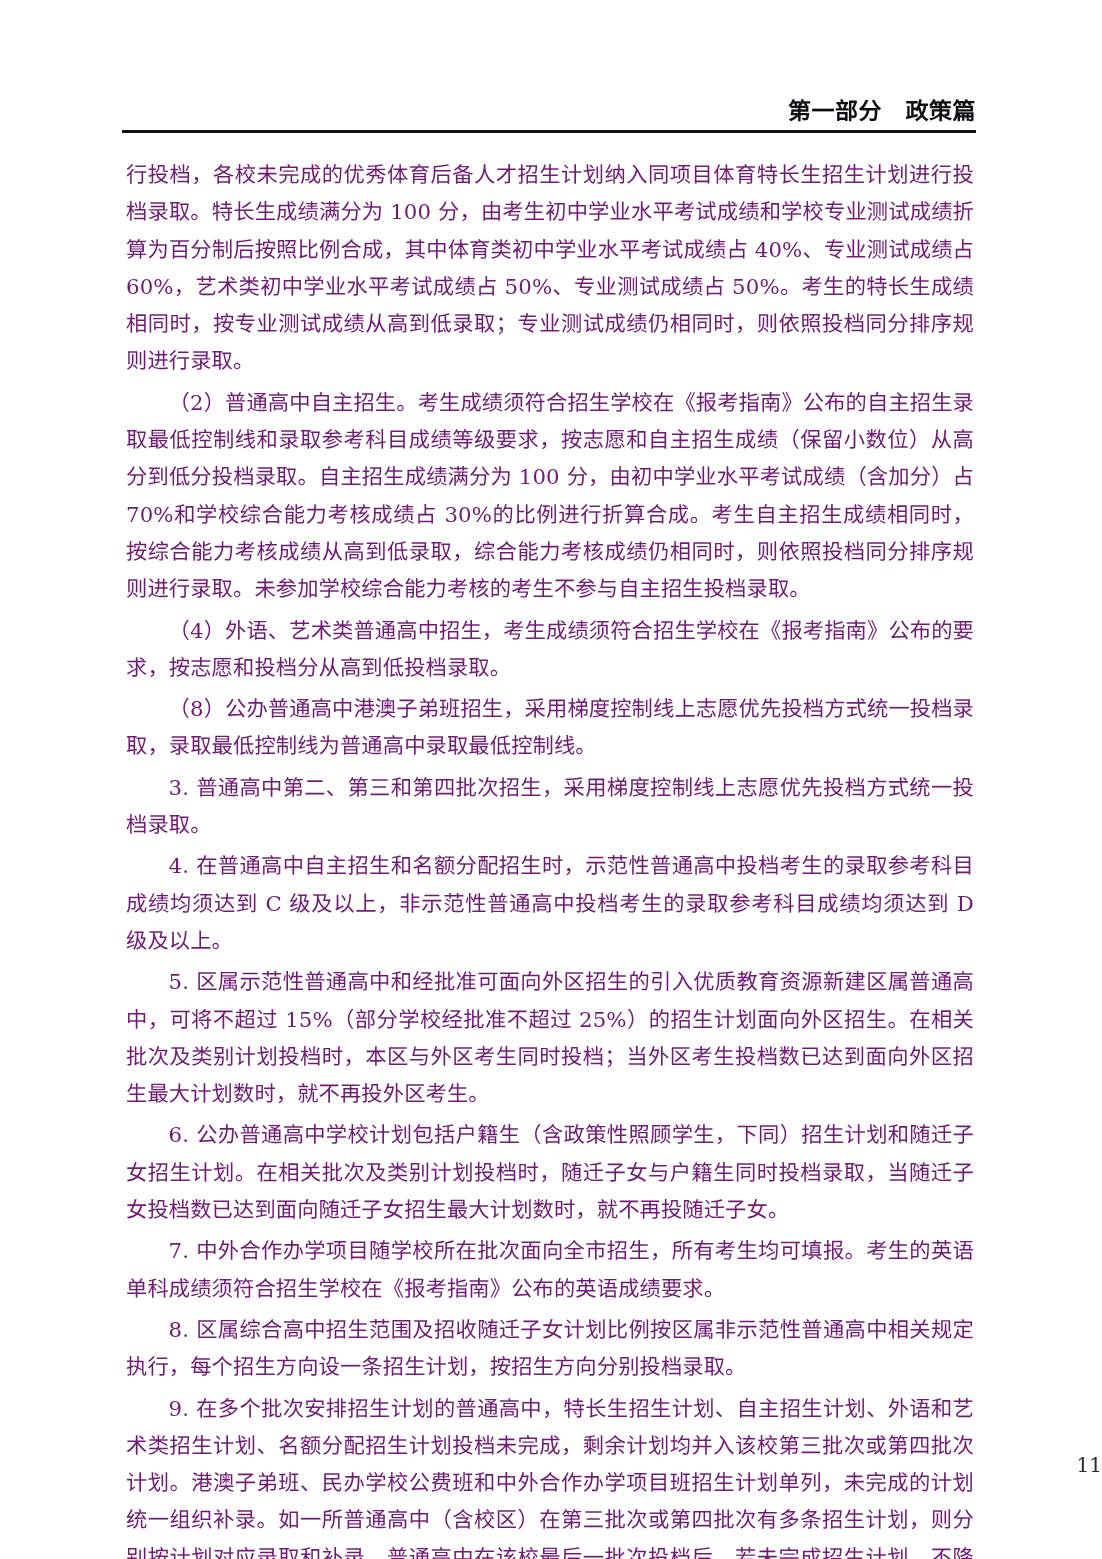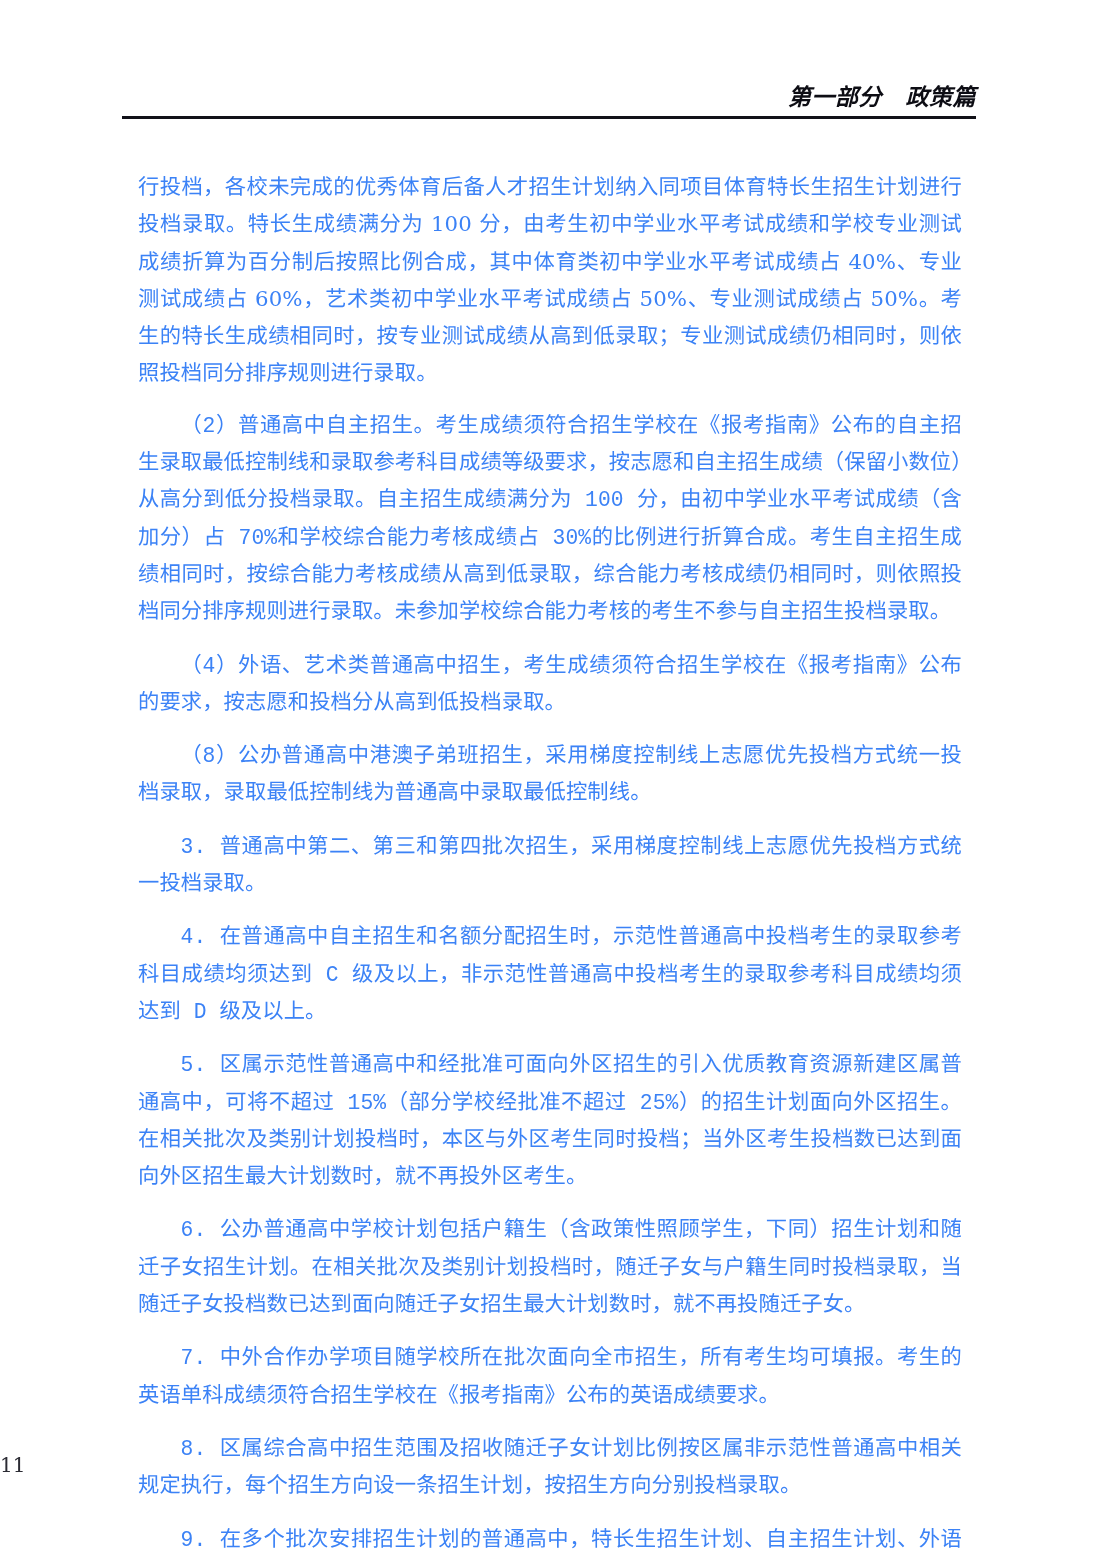--- a/index.html
+++ b/index.html
@@ -14,25 +14,24 @@
     height: 1559px;
     background: #ffffff;
     box-sizing: border-box;
     overflow: hidden;
     font-family: "DejaVu Serif", "Liberation Serif", serif;
   }
 
   
   .header {
     position: absolute;
-    top: 82px;
+    top: 96px;
     left: 122px;
     width: 854px;
     box-sizing: border-box;
-    font-style: italic;
   }
   .header-title {
     display: block;
     text-align: right;
     font-family: "Liberation Sans", "DejaVu Sans", sans-serif;
     font-weight: bold;
     font-size: 23px;
     line-height: 30px;
     color: #0d0d14;
     letter-spacing: 0.5px;
@@ -46,41 +45,40 @@
   }
 
   
   .body {
     position: absolute;
     top: 152px;
     left: 122px;
     width: 856px;
   }
   p.para {
-    margin: 16px;
+    margin: 4px;
     font-size: 21.3px;
     line-height: 37.3px;
-    color: #3b82f6;
+    color: #701a75;
     text-align: justify;
     text-justify: inter-ideograph;
     letter-spacing: 0.1px;
     font-family: "DejaVu Serif", "Liberation Serif", serif;
   }
   p.indent {
     text-indent: 2em;
-    font-family: Liberation Mono, monospace;
   }
 
   
   .footer {
     position: absolute;
     left: 0;
     top: 1452px;
     width: 1102px;
-    text-align: left;
+    text-align: right;
   }
   .page-number {
     font-family: "DejaVu Serif", "Liberation Serif", serif;
     font-size: 20px;
     line-height: 26px;
     color: #2b2b33;
   }
 </style>
 </head>
 <body>

